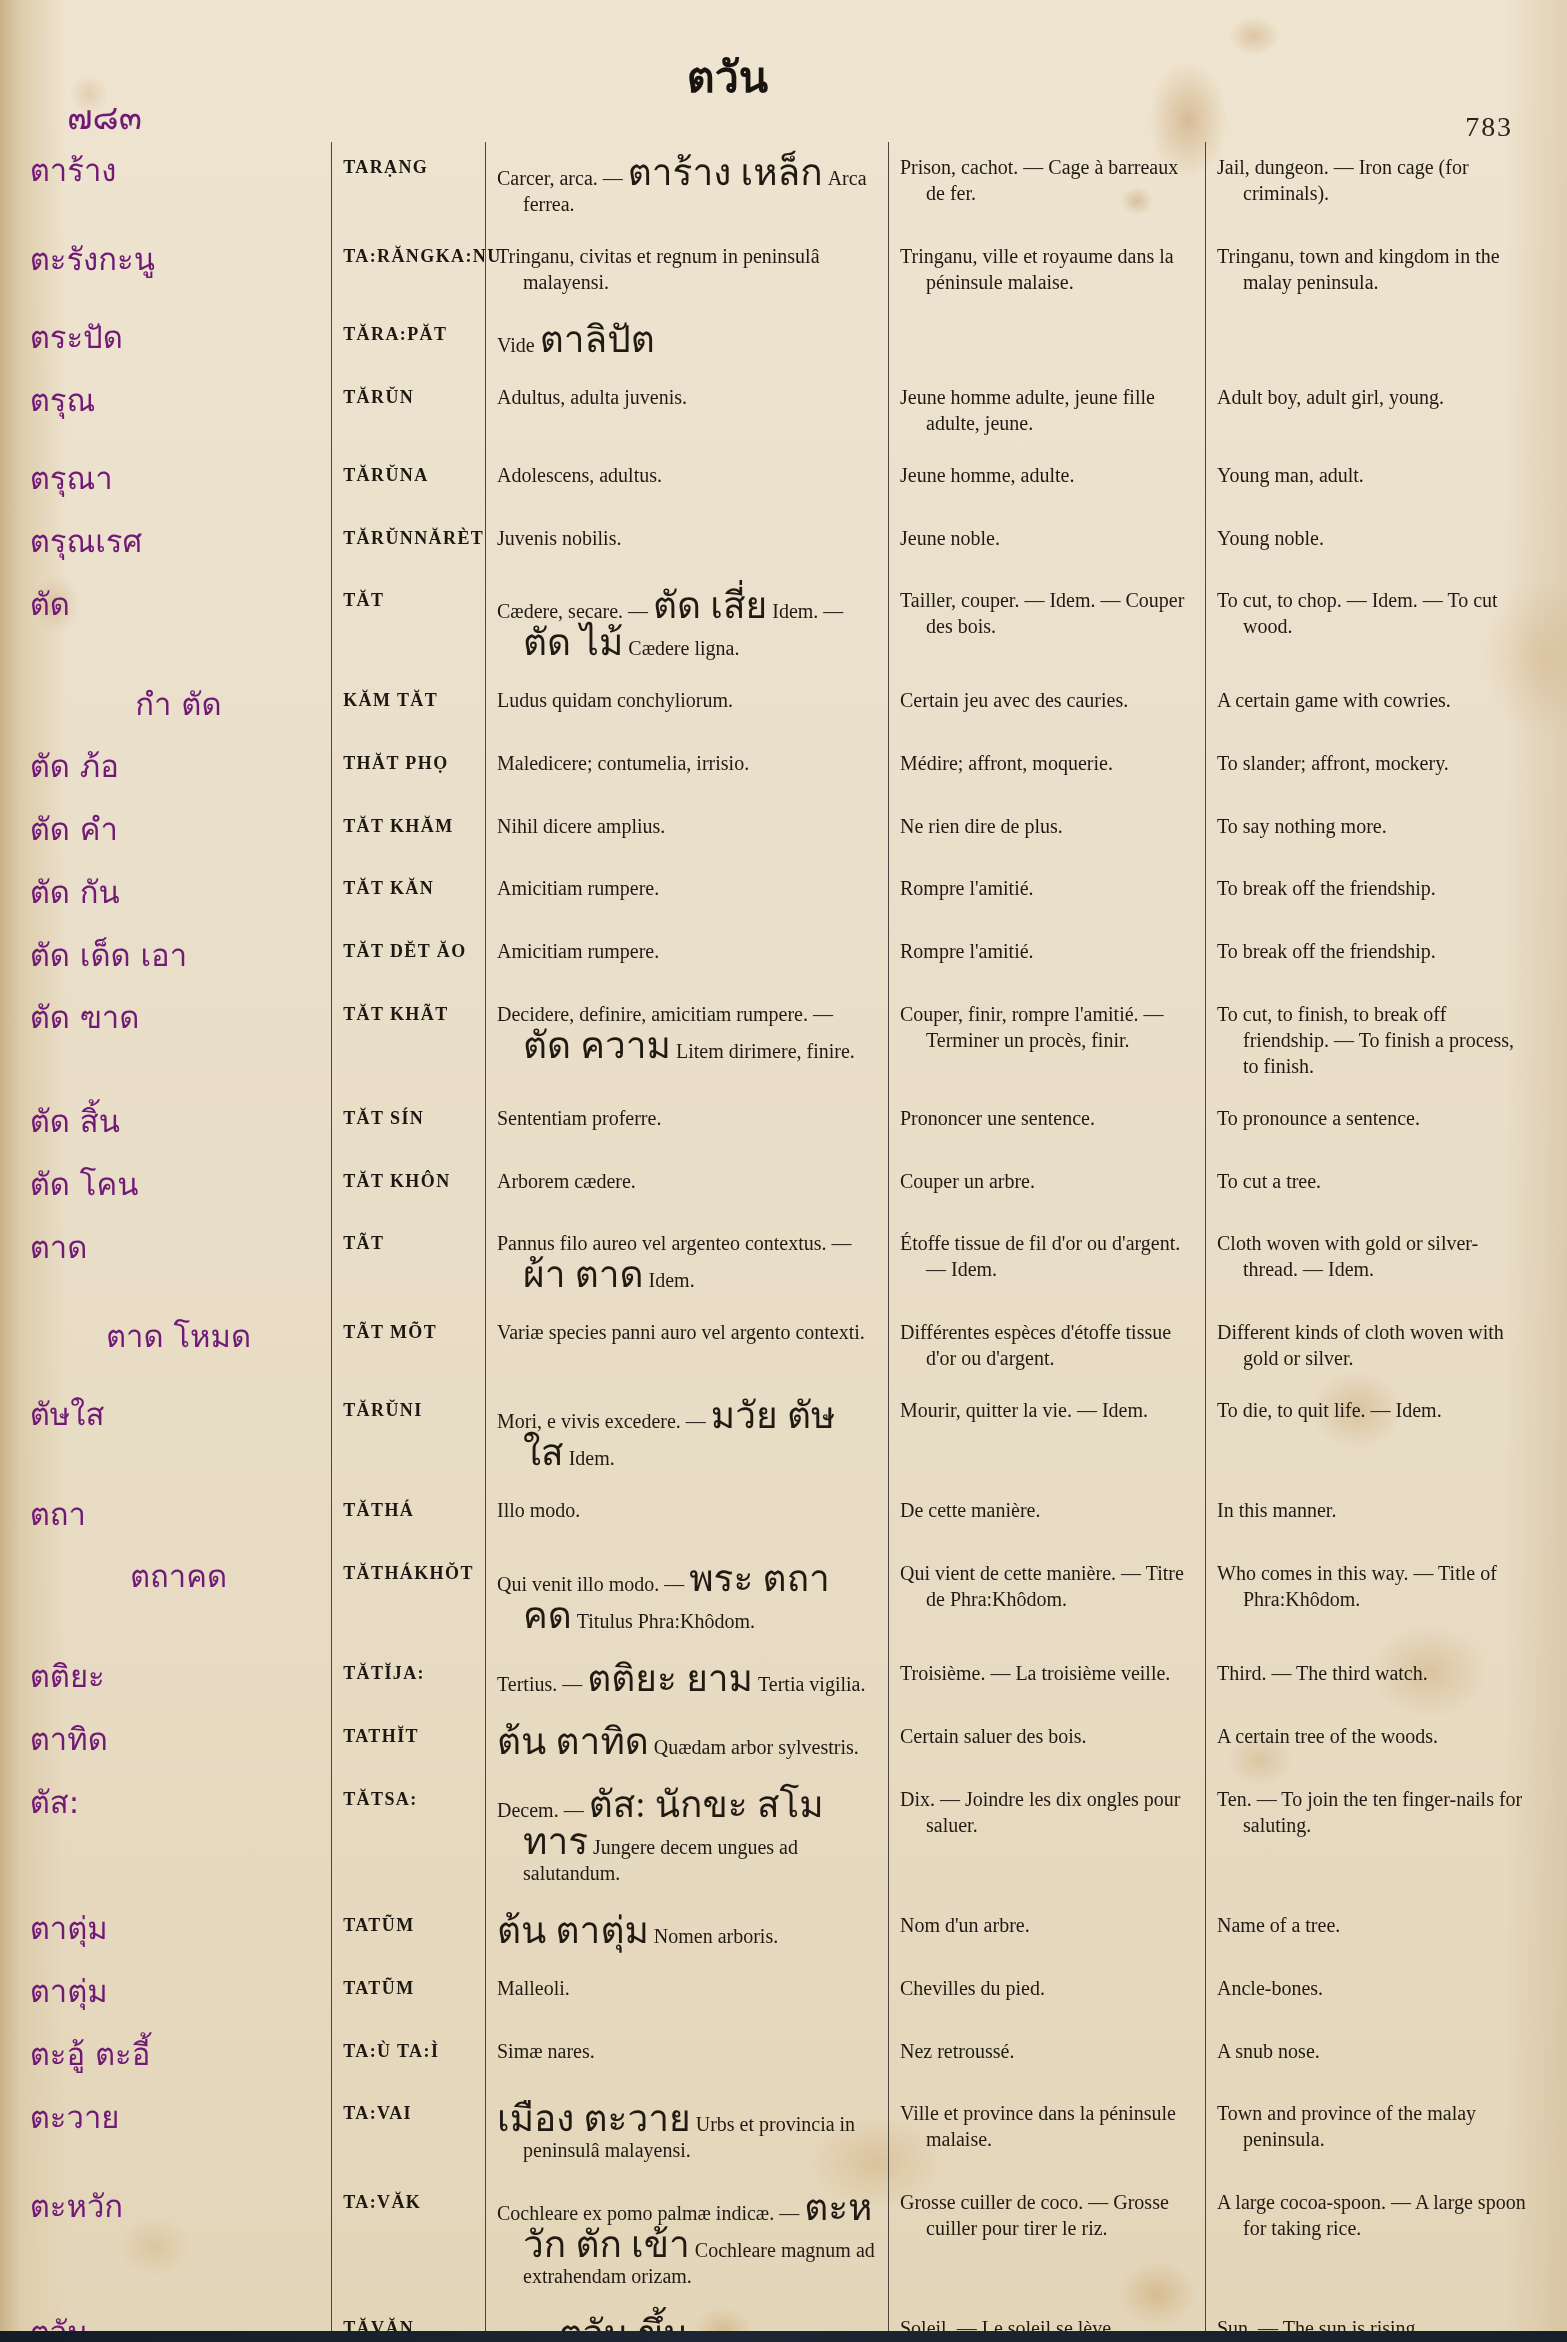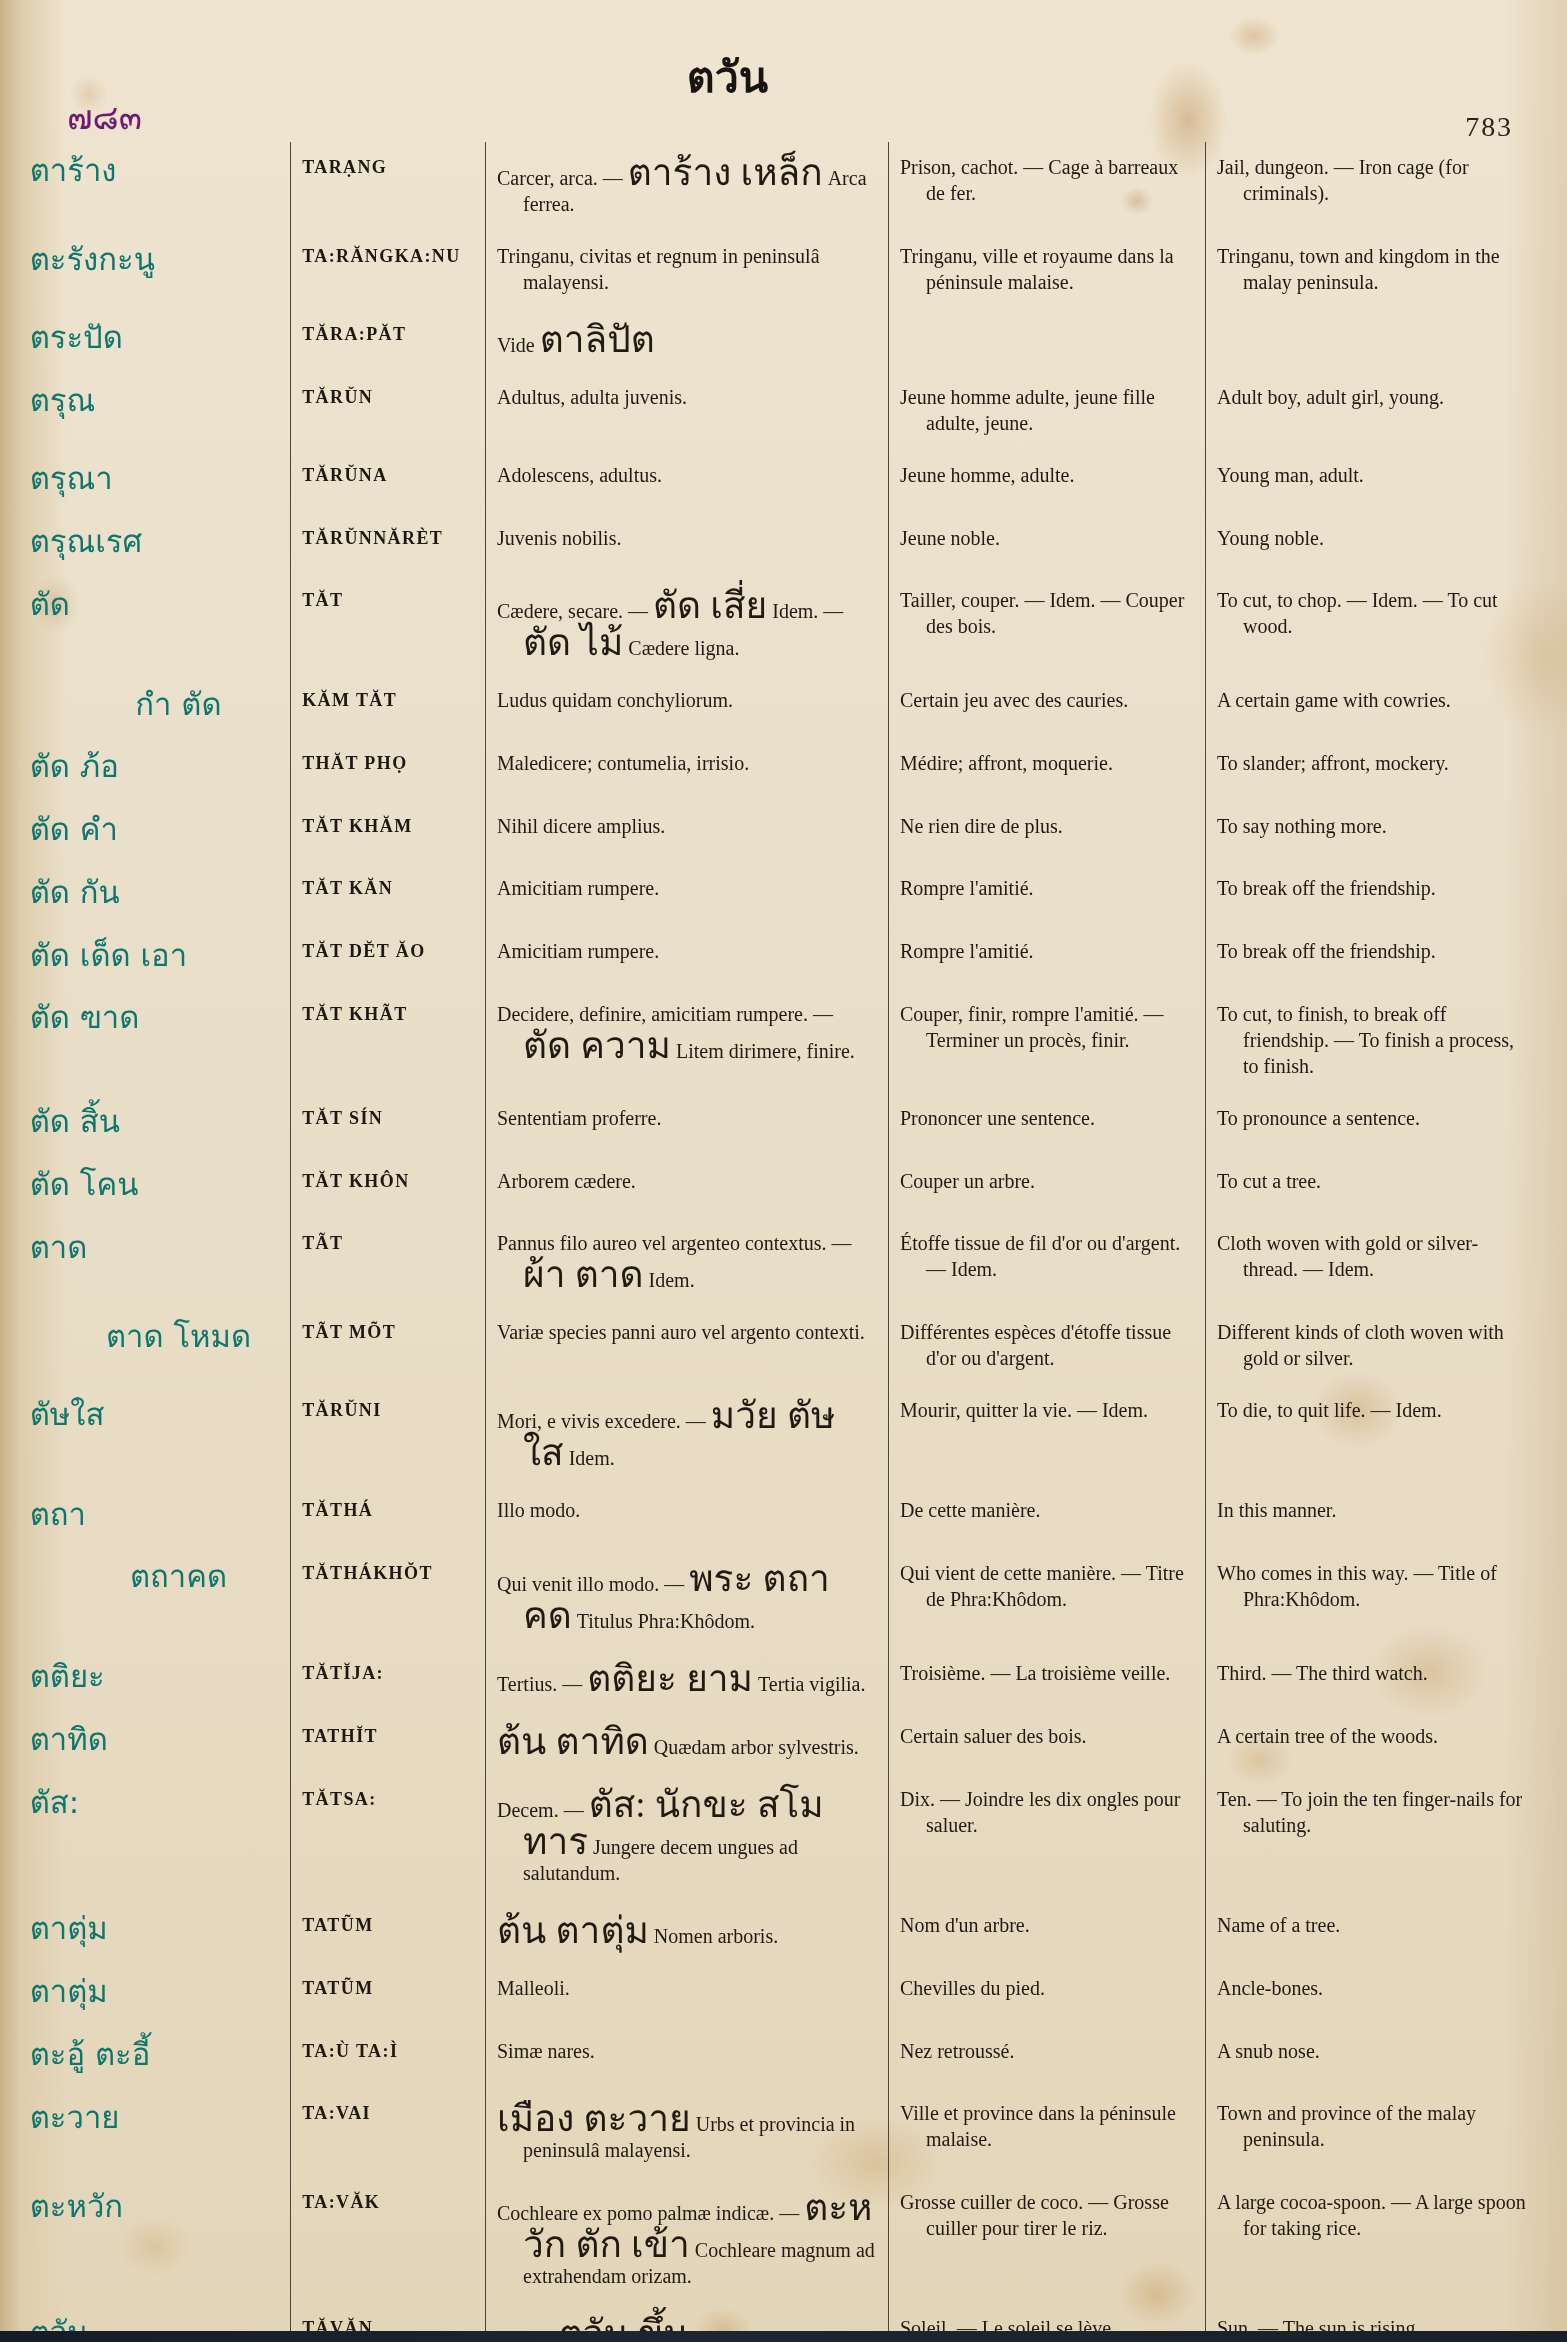--- a/index.html
+++ b/index.html
@@ -52,28 +52,29 @@
   .row{
     display:grid;
     grid-template-columns:264px 195px 403px 317px 337px;
   }
   .cell{
     padding:8.4px 13px 14px 11.2px;
     box-sizing:border-box;
   }
   .c-thai{
     font-family:"DejaVu Sans", sans-serif;
-    font-size:31px;line-height:1.3;color:#0f766e;
+    font-size:31px;line-height:1.3;color:#701a75;
     padding-left:3.7px;
   }
   .row.sub .c-thai{padding-left:54px;text-align:center;}
   .c-tr{
     font-family:"Liberation Serif", serif;
     font-size:18px;font-weight:bold;letter-spacing:1.4px;color:#1d1812;
     padding-top:15px;
+    margin-left:41px;
   }
   .c-la,.c-fr,.c-en{
     font-family:"Liberation Serif", serif;
     font-size:20px;line-height:1.3;color:#201a13;
     padding-left:37px;text-indent:-26px;
     padding-top:12px;
   }
   .c-tr,.c-la,.c-fr,.c-en{border-left:1.5px solid #4d463e;}
   .th{
     font-family:Liberation Serif, serif;

